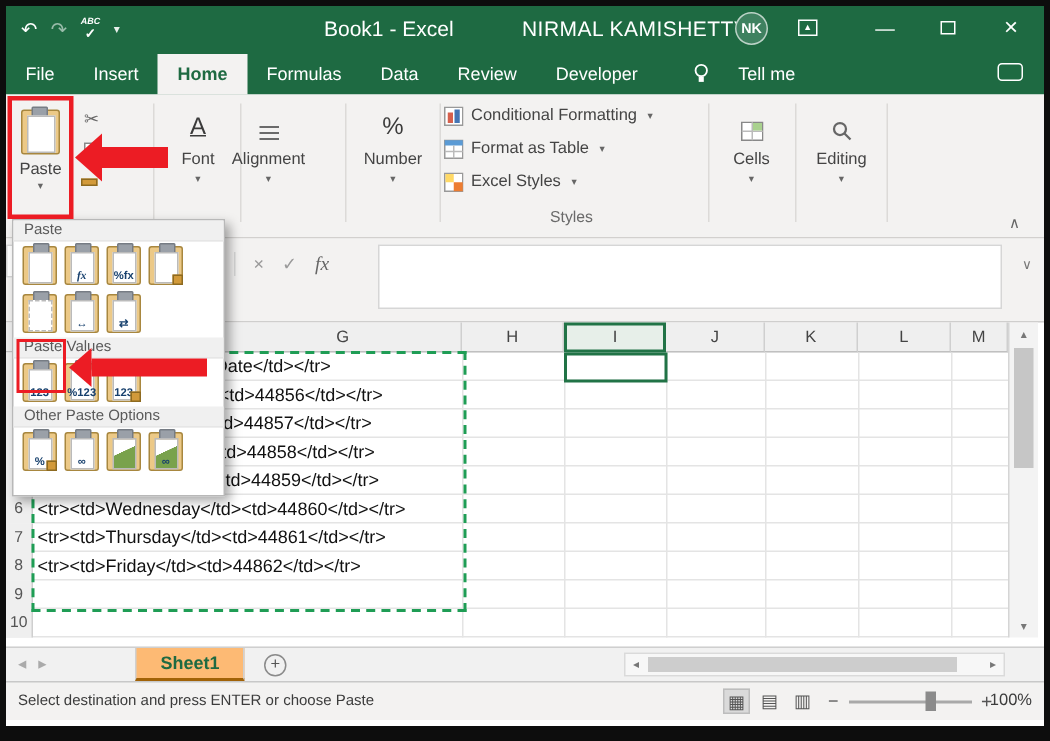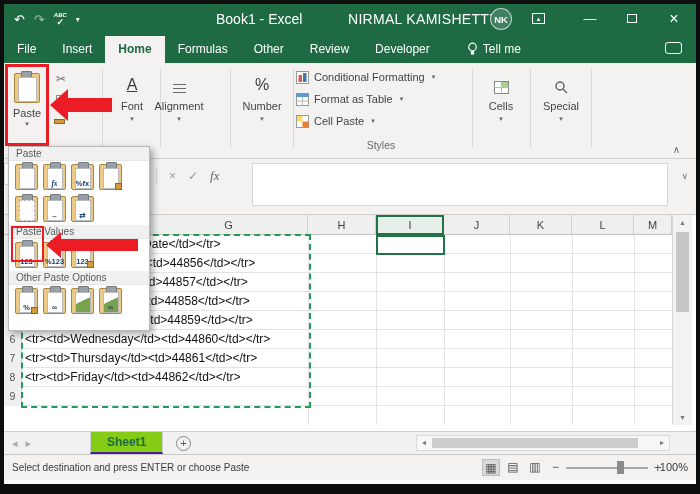--- a/index.html
+++ b/index.html
@@ -23,21 +23,21 @@
   .wc{position:absolute;top:0;height:30px;width:40px;text-align:center;line-height:30px;font-size:13px;}
   .wc.min{left:566px;}
   .wc.max{left:608px;}
   .wc.max i{display:inline-block;width:10px;height:9px;border:1.3px solid #fff;}
   .wc.close{left:650px;font-size:16px;}
 
   
   .tabrow{position:absolute;left:0;top:30px;width:100%;height:29px;background:#1e6a42;display:flex;align-items:flex-end;color:#fff;font-size:12px;}
   .tab{padding:6px 13px 7px;cursor:default;}
   .tab.active{background:#f3f2f1;color:#1e6a42;font-weight:bold;}
-  .tellme{display:flex;align-items:center;gap:5px;padding:6px 10px 7px;margin-left:14px;}
+  .tellme{display:flex;align-items:center;gap:19px;padding:6px 10px 7px;margin-left:14px;}
   .comment-ic{position:absolute;right:14px;top:8px;width:17px;height:12px;border:1.4px solid #fff;border-radius:3px;}
 
   
   .ribbon{position:absolute;left:0;top:59px;width:100%;height:96px;background:#f3f2f1;border-bottom:1px solid #d2d0ce;color:#444;}
   .rsep{position:absolute;top:6px;bottom:10px;width:1px;background:#dcdad8;}
   .paste-btn{position:absolute;left:4px;top:5px;width:38px;height:75px;display:flex;flex-direction:column;align-items:center;padding-top:5px;}
   .clip{position:relative;width:23px;height:26px;background:#ecc987;border:1px solid #a8873f;border-radius:2px;flex:0 0 auto;}
   .clip::before{content:"";position:absolute;top:-3px;left:6px;width:9px;height:5px;background:#9aa0a8;border:1px solid #767c84;border-radius:1px;}
   .clip::after{content:"";position:absolute;top:3px;left:3px;width:14px;height:19px;background:#fff;border:1px solid #bbb;}
   .clip.big{width:26px;height:30px;}
@@ -86,22 +86,22 @@
   .active-cell{position:absolute;left:372px;top:231px;width:69px;height:20px;border:2px solid #217346;z-index:4;background:transparent;}
 
   
   .vsb{position:absolute;left:668px;top:211px;width:20px;height:210px;background:#f3f3f3;border-left:1px solid #d5d5d5;}
   .vsb .arr{position:absolute;left:0;width:100%;text-align:center;font-size:8px;color:#777;}
   .vsb .thumb{position:absolute;left:3px;width:13px;background:#c6c6c6;}
 
   
   .sheetbar{position:absolute;left:0;top:427px;width:100%;height:23px;background:#f1f1f1;border-top:1px solid #cfcfcf;font-size:12px;color:#555;}
   .snav{position:absolute;left:8px;top:0;line-height:22px;letter-spacing:8px;color:#aaa;font-size:11px;}
-  .stab{position:absolute;left:86px;top:0;height:22px;padding:0 16px;background:#84cc16;border-left:1px solid #d0d0d0;border-right:1px solid #d0d0d0;
-        border-bottom:2px solid #4c1d95;line-height:20px;font-weight:bold;color:#1e6a42;}
+  .stab{position:absolute;left:86px;top:0;height:22px;padding:0 16px;background:#fdba74;border-left:1px solid #d0d0d0;border-right:1px solid #d0d0d0;
+        border-bottom:2px solid #a16207;line-height:20px;font-weight:bold;color:#1e6a42;}
   .addsheet{position:absolute;left:172px;top:4px;width:15px;height:15px;border:1px solid #8a8a8a;border-radius:50%;
             text-align:center;line-height:13px;font-size:11px;color:#555;}
   .hsb{position:absolute;left:412px;top:3px;width:254px;height:16px;background:#f7f7f7;border:1px solid #dadada;}
   .hsb .arr{position:absolute;top:0;width:14px;height:14px;text-align:center;line-height:14px;font-size:8px;color:#777;}
   .hsb .thumb{position:absolute;left:15px;top:2px;width:206px;height:10px;background:#cdcdcd;}
 
   
   .statusbar{position:absolute;left:0;top:450px;width:100%;height:26px;background:#f3f2f1;border-top:1px solid #c8c8c8;color:#3c3c3c;}
   .st-msg{position:absolute;left:8px;top:0;line-height:25px;font-size:10px;}
   .views{position:absolute;left:478px;top:4px;display:flex;gap:4px;font-size:12px;color:#555;}
@@ -150,21 +150,21 @@
     <div class="wc min">—</div>
     <div class="wc max"><i></i></div>
     <div class="wc close">×</div>
   </div>
 
   <div class="tabrow">
     <div class="tab">File</div>
     <div class="tab">Insert</div>
     <div class="tab active">Home</div>
     <div class="tab">Formulas</div>
-    <div class="tab">Other</div>
+    <div class="tab">Data</div>
     <div class="tab">Review</div>
     <div class="tab">Developer</div>
     <div class="tellme">
       <svg width="11" height="14">
         <circle cx="5.5" cy="5" r="3.8" fill="none" stroke="#ffffff" stroke-width="1.2"></circle>
         <rect x="3.8" y="9.2" width="3.4" height="3.4" fill="#ffffff"></rect>
       </svg>
       <span>Tell me</span>
     </div>
     <div class="comment-ic"></div>
@@ -223,21 +223,21 @@
         </svg>
         <span>Format as Table</span>
         <span class="style-caret">▾</span>
       </div>
       <div class="style-row">
         <svg width="13" height="13">
           <rect x="0.5" y="0.5" width="12" height="12" fill="#fff" stroke="#999"></rect>
           <rect x="1" y="1" width="5.5" height="5.5" fill="#ffd966"></rect>
           <rect x="6.5" y="6.5" width="6" height="6" fill="#ed7d31"></rect>
         </svg>
-        <span>Cell Paste</span>
+        <span>Excel Styles</span>
         <span class="style-caret">▾</span>
       </div>
     </div>
     <div class="grp-label">Styles</div>
     <div class="rsep" style="left:468px;"></div>
 
     <div class="rgroup" style="left:472px;width:50px;">
       <div class="rg-icon">
         <svg width="15" height="13">
           <rect x="0.5" y="0.5" width="14" height="12" fill="#fff" stroke="#888"></rect>
@@ -251,21 +251,21 @@
     </div>
     <div class="rsep" style="left:526px;"></div>
 
     <div class="rgroup" style="left:530px;width:54px;">
       <div class="rg-icon">
         <svg width="14" height="14">
           <circle cx="6" cy="6" r="4" fill="none" stroke="#666" stroke-width="1.5"></circle>
           <line x1="9" y1="9" x2="13" y2="13" stroke="#666" stroke-width="1.5"></line>
         </svg>
       </div>
-      <div class="rg-label">Special</div>
+      <div class="rg-label">Editing</div>
       <div class="rg-caret">▾</div>
     </div>
     <div class="rsep" style="left:587px;"></div>
     <div class="collapse-ribbon">∧</div>
   </div>
 
   <div class="fbar">
     <div class="namebox"></div>
     <div class="fb-btns">
       <span class="fb-div"></span>
@@ -324,20 +324,24 @@
         <span class="rn">7</span>
         <span class="rtext">&lt;tr&gt;&lt;td&gt;Thursday&lt;/td&gt;&lt;td&gt;44861&lt;/td&gt;&lt;/tr&gt;</span>
       </div>
   <div class="grow" style="top:364px;">
         <span class="rn">8</span>
         <span class="rtext">&lt;tr&gt;&lt;td&gt;Friday&lt;/td&gt;&lt;td&gt;44862&lt;/td&gt;&lt;/tr&gt;</span>
       </div>
   <div class="grow" style="top:383px;">
         <span class="rn">9</span>
       </div>
+  <div class="grow" style="top:402px;">
+        <span class="rn">10</span>
+        <span class="rtext"></span>
+      </div>
 
   <div class="active-cell"></div>
   <div class="marquee"></div>
 
   <div class="vsb">
     <div class="arr" style="top:3px;">▴</div>
     <div class="thumb" style="top:17px;height:80px;"></div>
     <div class="arr" style="bottom:3px;">▾</div>
   </div>
 

